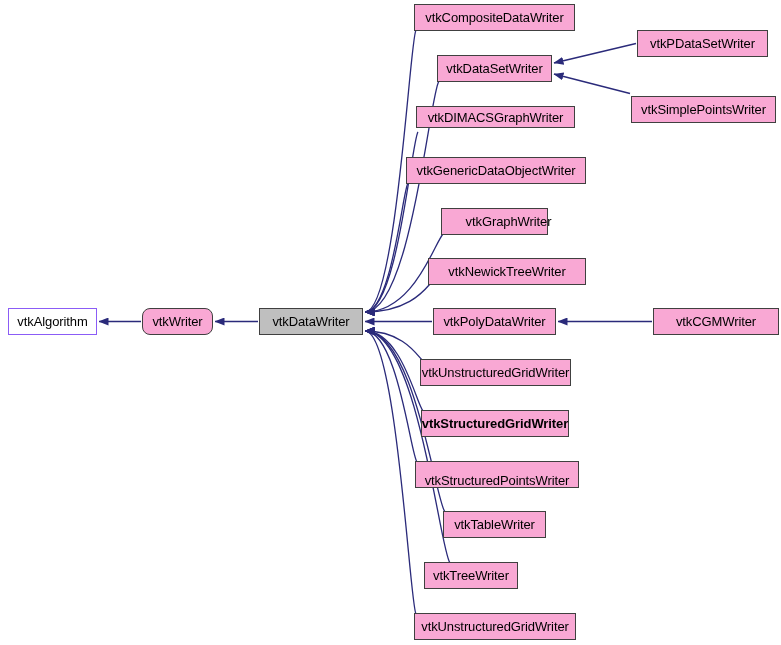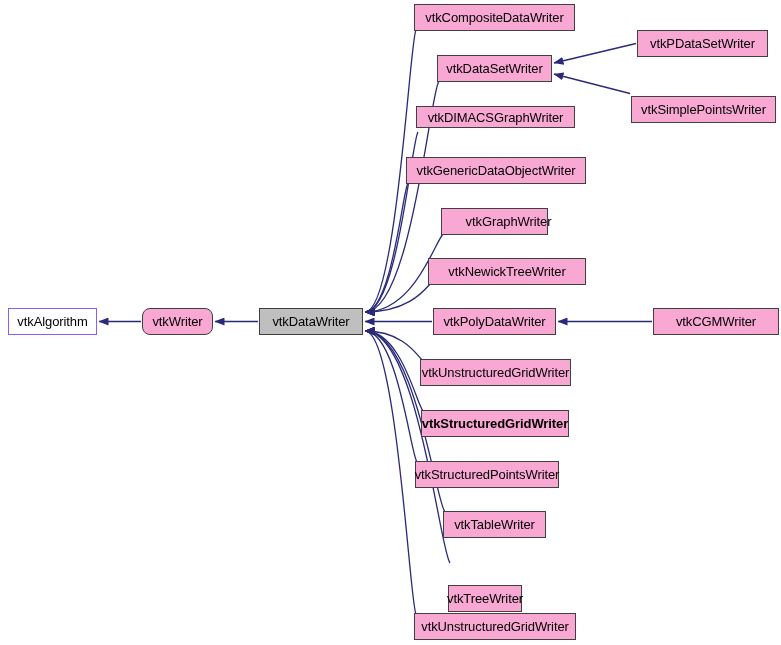--- a/index.html
+++ b/index.html
@@ -125,27 +125,27 @@
       </div>
       <div class="node" style="left: 653px; top: 308px; width: 126px; height: 27px;">
         <span class="node-label">vtkCGMWriter</span>
       </div>
       <div class="node" style="left: 420px; top: 359px; width: 151px; height: 27px;">
         <span class="node-label">vtkUnstructuredGridWriter</span>
       </div>
       <div class="node" style="left: 421px; top: 410px; width: 148px; height: 27px; font-weight: bold;">
         <span class="node-label">vtkStructuredGridWriter</span>
       </div>
-      <div class="node" style="left: 415px; top: 461px; width: 144px; height: 27px;">
+      <div class="node" style="left: 415px; top: 461px; width: 164px; height: 27px; align-items: flex-end;">
         <span class="node-label">vtkStructuredPointsWriter</span>
       </div>
       <div class="node" style="left: 443px; top: 511px; width: 103px; height: 27px;">
         <span class="node-label">vtkTableWriter</span>
       </div>
-      <div class="node" style="left: 448px; top: 562px; width: 74px; height: 27px; margin-top: 23px;">
+      <div class="node" style="left: 424px; top: 562px; width: 94px; height: 27px;">
         <span class="node-label">vtkTreeWriter</span>
       </div>
       <div class="node" style="left: 414px; top: 613px; width: 162px; height: 27px;">
         <span class="node-label">vtkUnstructuredGridWriter</span>
       </div>
     </div>
 
 </div>
 
 </body></html>

